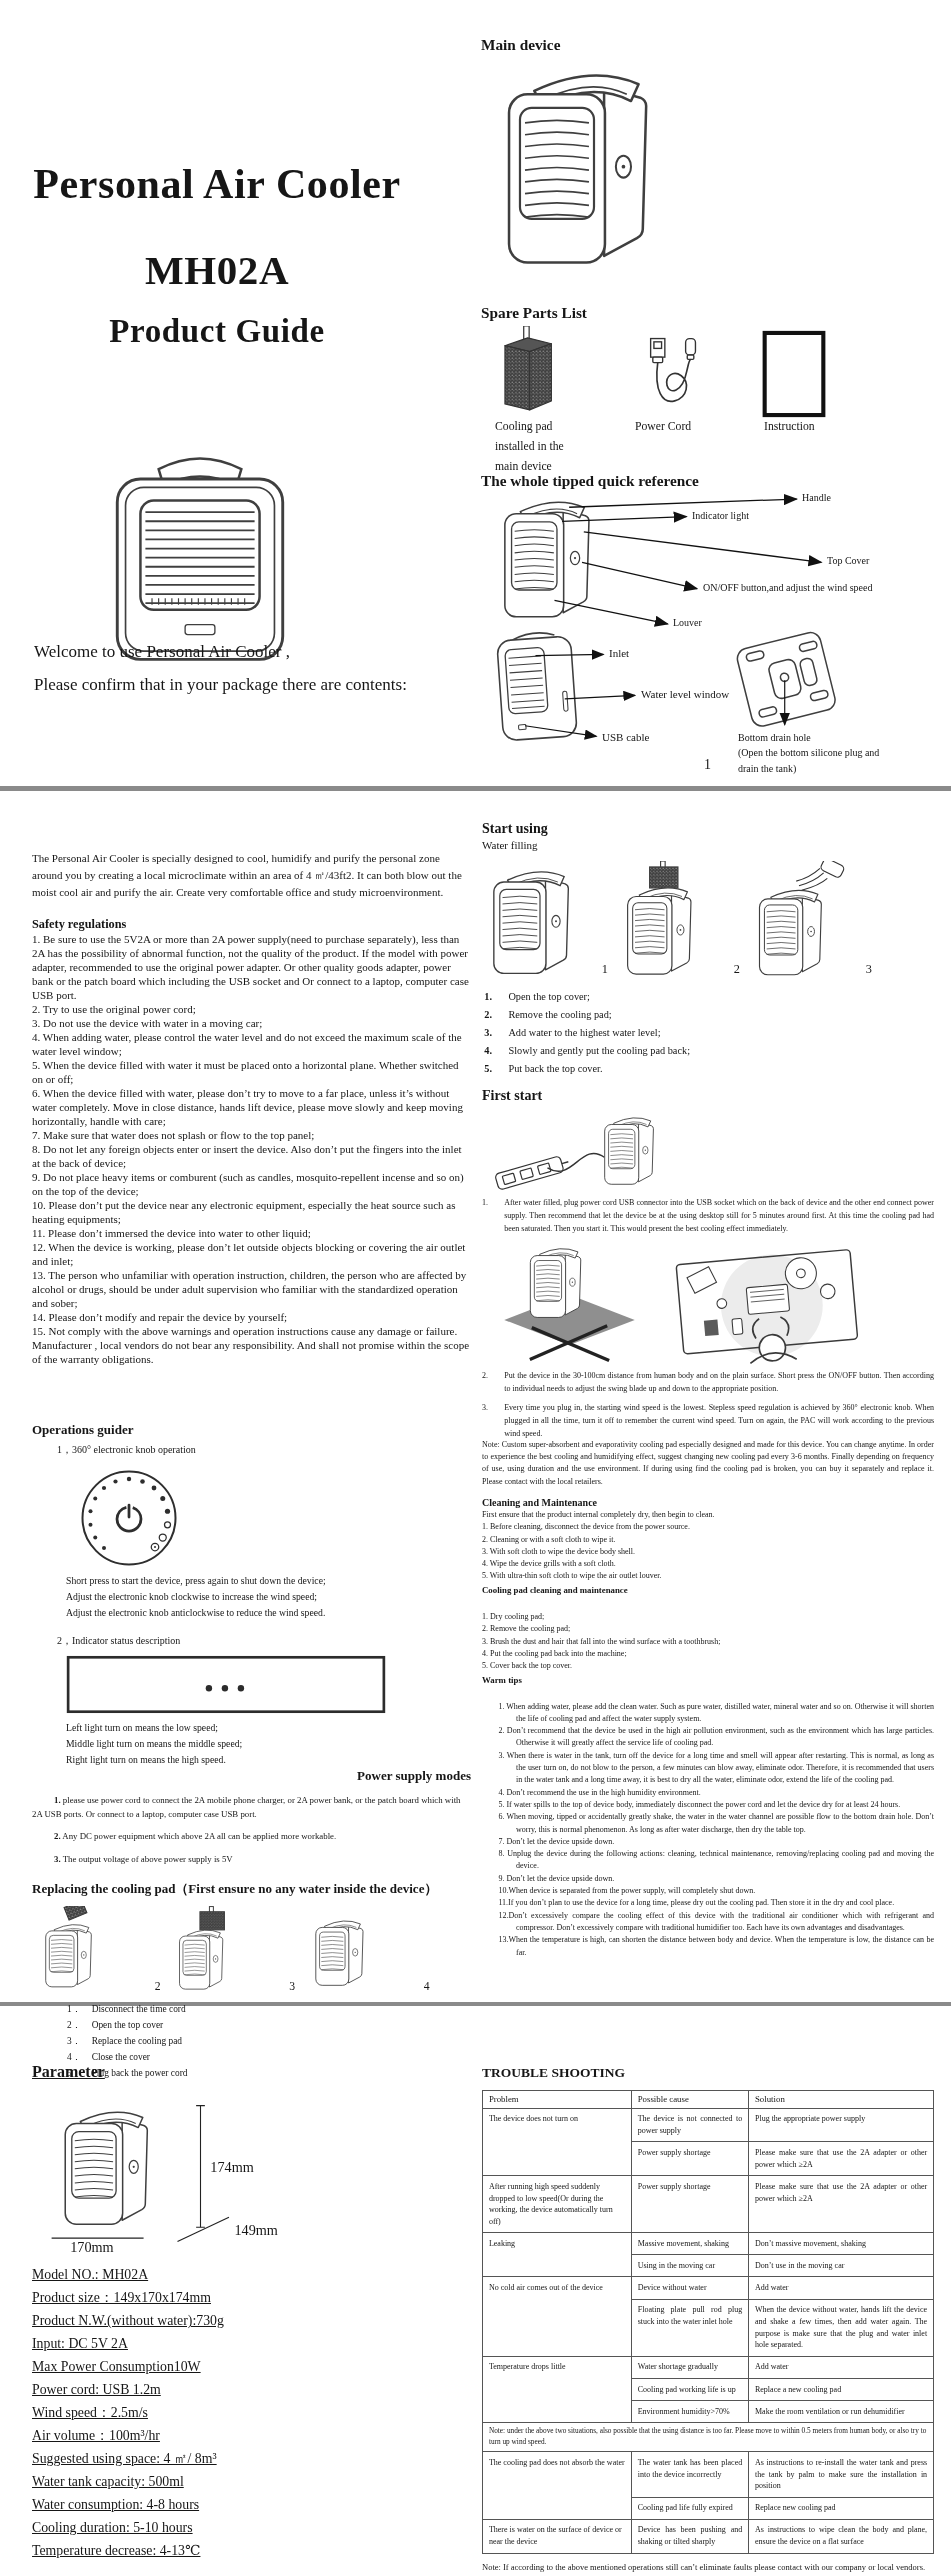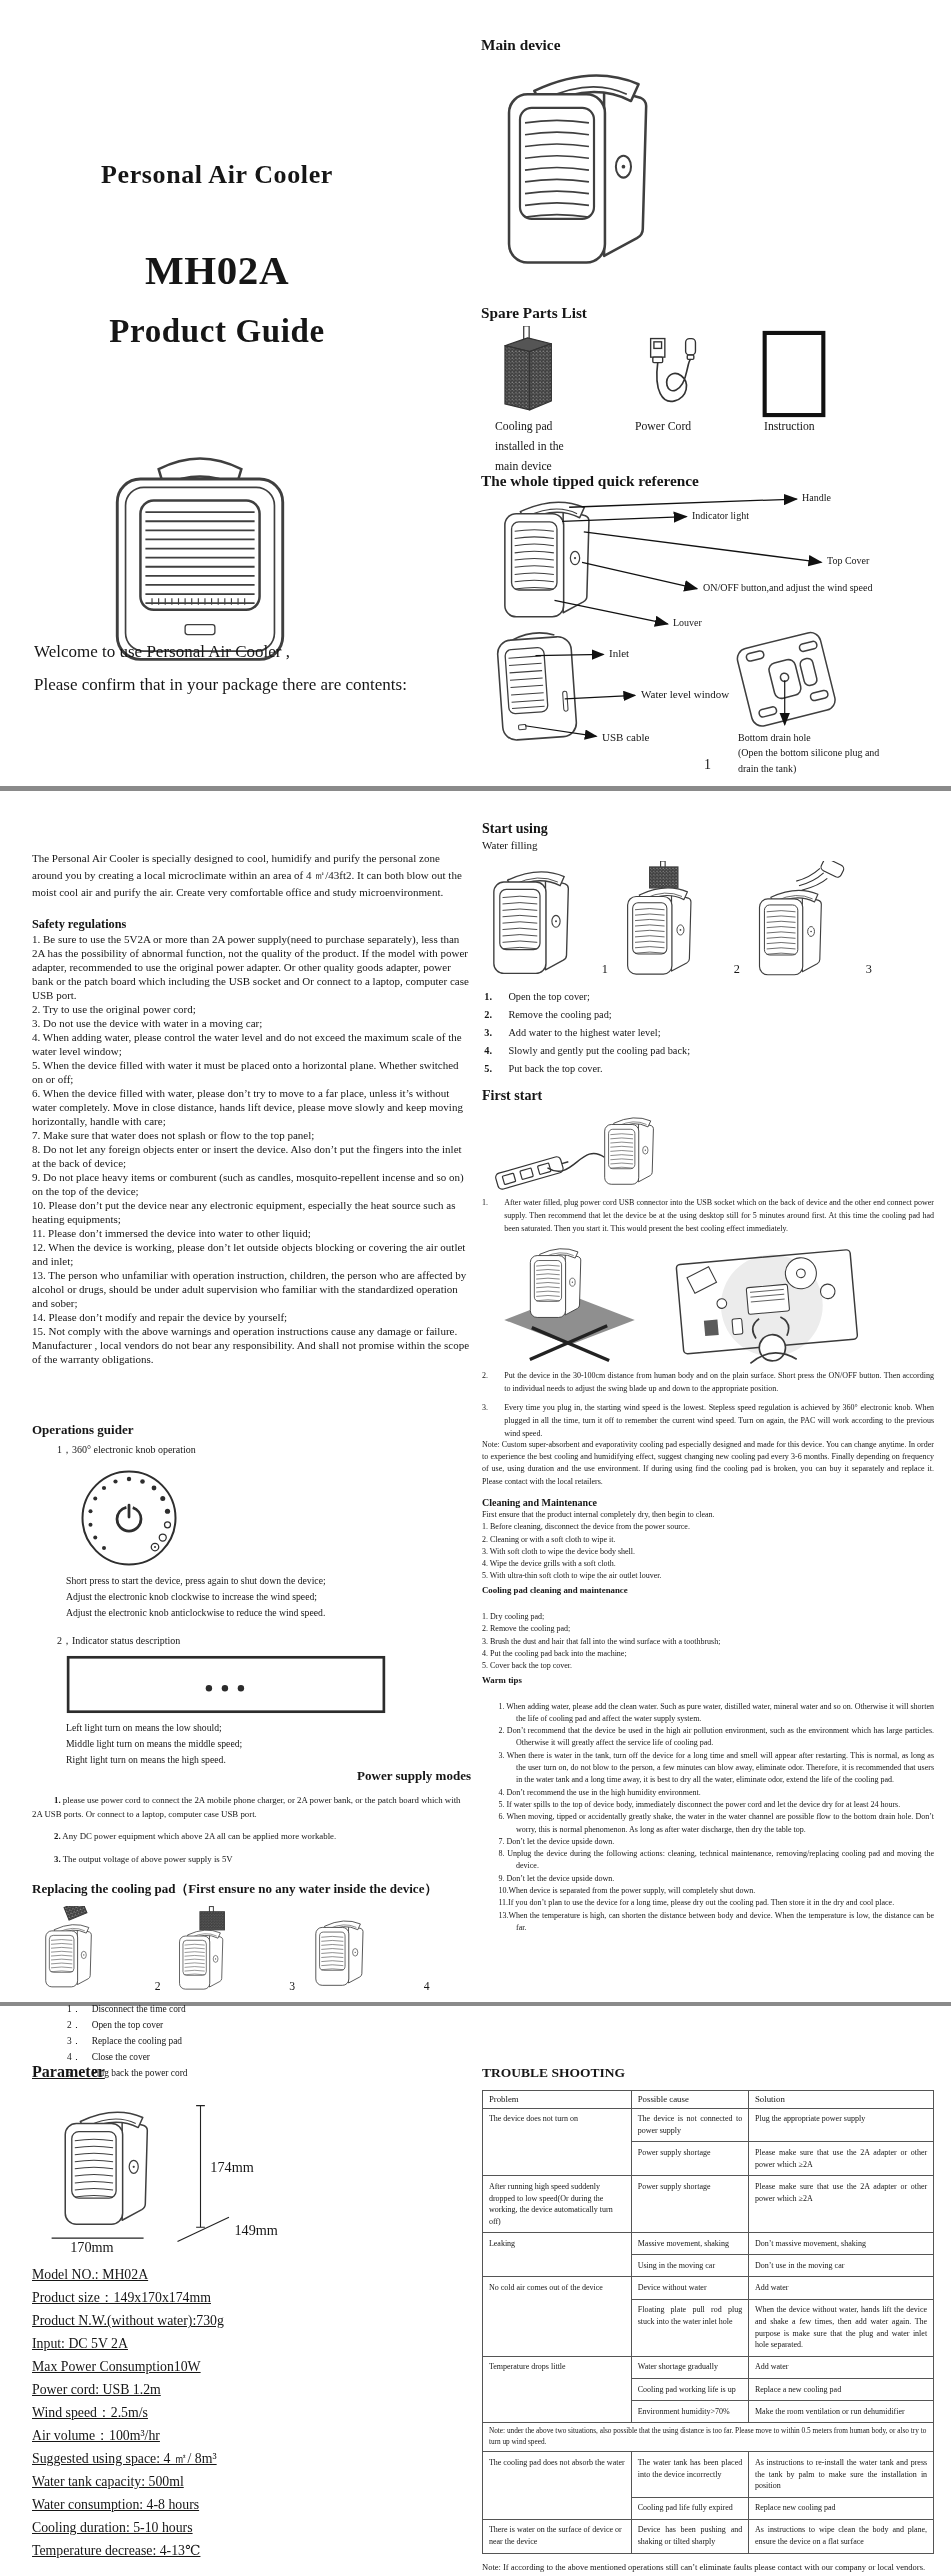--- a/index.html
+++ b/index.html
@@ -12,21 +12,21 @@
   .sec{position:relative;width:952px;}
   .sec1{height:786px;}
   .sec2{height:1211px;}
   .sec3{height:569px;}
   .divider{height:4.7px;background:#8a8a8a;width:952px;}
   svg{display:block;}
   svg text{font-family:"Liberation Serif","DejaVu Serif",serif;fill:#161616;}
 
   
   .title-line{position:absolute;left:23.5px;width:387px;text-align:center;font-weight:bold;letter-spacing:0.6px;}
-  #t1{top:160px;font-size:26px;}
+  #t1{top:160px;font-size:42px;}
   #t2{top:246px;font-size:41px;}
   #t3{top:313px;font-size:33px;}
   #coverFig{position:absolute;top:447px;left:109px;}
   .welcome{position:absolute;left:34px;top:635px;font-size:17px;line-height:33px;}
 
   .rc{position:absolute;left:481px;top:0;width:453px;height:786px;}
   .rc-h{position:absolute;font-weight:bold;font-size:15.3px;}
   #mainDeviceH{top:36px;left:0;}
   #mainFig{position:absolute;top:59px;left:16.4px;}
   #sparePartsH{top:304px;left:0;}
@@ -494,21 +494,21 @@
     <p class="kline">Adjust the electronic knob clockwise to increase the wind speed;</p>
     <p class="kline">Adjust the electronic knob anticlockwise to reduce the wind speed.</p>
 
     <p class="klabel sp18">2，Indicator status description</p>
     <svg id="indFig" width="320" height="59" viewBox="0 0 600 110">
       <rect x="4" y="4" width="592" height="102" fill="#fff" stroke="#2c2c2c" stroke-width="5"></rect>
       <circle cx="268" cy="62" r="6" fill="#2c2c2c"></circle>
       <circle cx="298" cy="62" r="6" fill="#2c2c2c"></circle>
       <circle cx="328" cy="62" r="6" fill="#2c2c2c"></circle>
     </svg>
-    <p class="kline">Left light turn on means the low should;</p>
+    <p class="kline">Left light turn on means the low speed;</p>
     <p class="kline">Middle light turn on means the middle speed;</p>
     <p class="kline">Right light turn on means the high speed.</p>
 
     <h3 class="powerH">Power supply modes</h3>
     <p class="pitem"><b>1.</b> <span>please use power cord to connect the 2A mobile phone charger, or 2A power bank, or the patch board which with 2A USB ports. Or connect to a laptop, computer case USB port.</span></p>
     <p class="pitem"><b>2.</b> <span>Any DC power equipment which above 2A all can be applied more workable.</span></p>
     <p class="pitem"><b>3.</b> <span>The output voltage of above power supply is 5V</span></p>
 
     <h3 class="repH">Replacing the cooling pad（First ensure no any water inside the device）</h3>
     <div class="rfigs">
@@ -579,20 +579,21 @@
     <p class="tip">2.   Don’t recommend that the device be used in the high air pollution environment, such as the environment which has large particles. Otherwise it will greatly affect the service life of cooling pad.</p>
     <p class="tip">3.   When there is water in the tank, turn off the device for a long time and smell will appear after restarting. This is normal, as long as the user turn on, do not blow to the person, a few minutes can blow away, eliminate odor. Therefore, it is recommended that users in the water tank and a long time away, it is best to dry all the water, eliminate odor, extend the life of the cooling pad.</p>
     <p class="tip">4.   Don’t recommend the use in the high humidity environment.</p>
     <p class="tip">5.   If water spills to the top of device body, immediately disconnect the power cord and let the device dry for at least 24 hours.</p>
     <p class="tip">6.   When moving, tipped or accidentally greatly shake, the water in the water channel are possible flow to the bottom drain hole. Don’t worry, this is normal phenomenon. As long as after water discharge, then dry the table top.</p>
     <p class="tip">7.   Don’t let the device upside down.</p>
     <p class="tip">8.   Unplug the device during the following actions: cleaning, technical maintenance, removing/replacing cooling pad and moving the device.</p>
     <p class="tip">9.   Don’t let the device upside down.</p>
     <p class="tip">10.When device is separated from the power supply, will completely shut down.</p>
     <p class="tip">11.If you don’t plan to use the device for a long time, please dry out the cooling pad. Then store it in the dry and cool place.</p>
+    <p class="tip">12.Don’t excessively compare the cooling effect of this device with the traditional air conditioner which with refrigerant and compressor. Don’t excessively compare with traditional humidifier too. Each have its own advantages and disadvantages.</p>
     <p class="tip">13.When the temperature is high, can shorten the distance between body and device. When the temperature is low, the distance can be far.</p>
   </div>
 </div>
 
 <div class="divider"></div>
 
 <div class="sec sec3">
 
   <div class="paramL">
     <h3>Parameter</h3>

